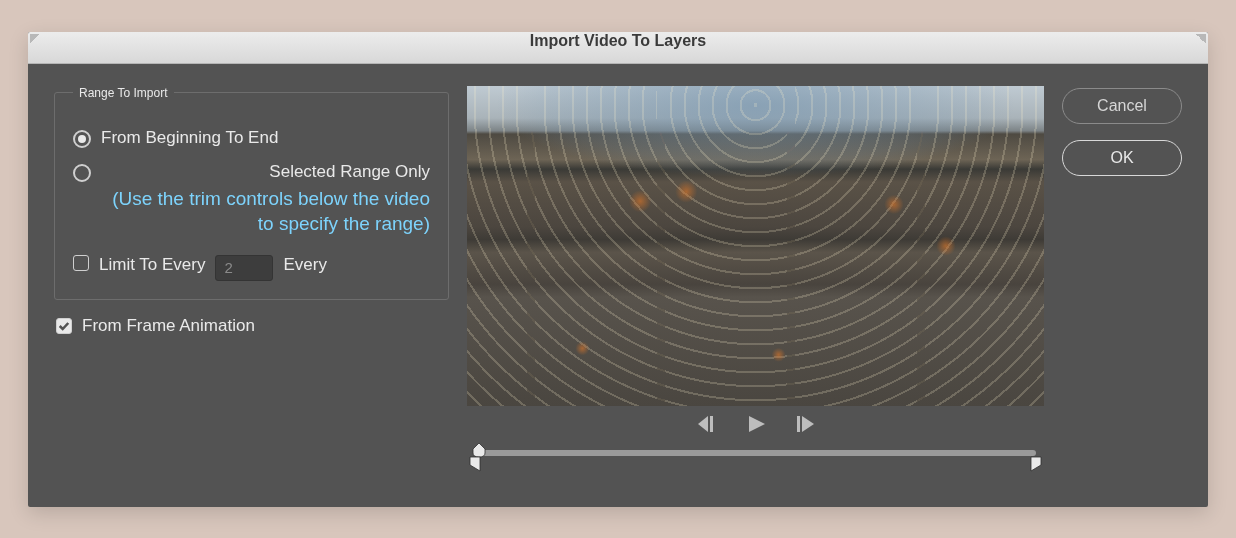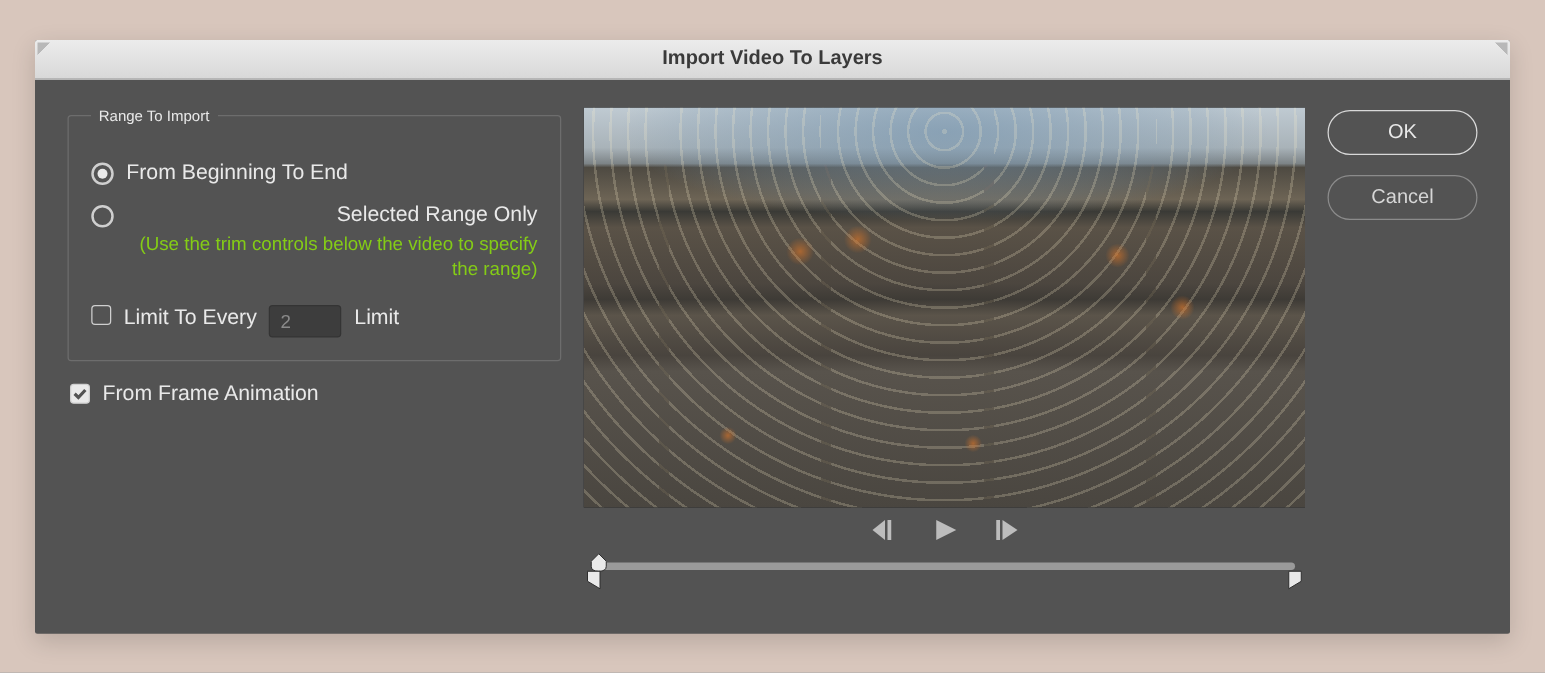--- a/index.html
+++ b/index.html
@@ -19,21 +19,20 @@
       border-radius: 2px;
       box-shadow: 0 6px 20px rgba(0,0,0,0.15);
       position: relative;
       overflow: hidden;
     }
     .titlebar {
       height: 32px;
       background: linear-gradient(#ececec, #d8d8d8);
       border-bottom: 1px solid #b5b5b5;
       display: flex;
-      align-items: center;
       justify-content: center;
       font-size: 16px;
       font-weight: 600;
       color: #3a3a3a;
       position: relative;
     }
     .titlebar .corner-dec {
       position: absolute;
       width: 10px;
       height: 10px;
@@ -97,22 +96,22 @@
     }
     .radio.selected::after {
       content: "";
       position: absolute;
       left: 3px; top: 3px;
       width: 8px; height: 8px;
       background: #e9e9e9;
       border-radius: 50%;
     }
     .hint {
-      color: #84cc16;
-      font-size: 15px;
+      color: #7dd3fc;
+      font-size: 19px;
       line-height: 1.35;
       margin-top: 4px;
     }
     .limit-row {
       display: flex;
       align-items: flex-start;
       gap: 10px;
       color: #e9e9e9;
       font-size: 17px;
       margin-top: 18px;
@@ -284,21 +283,21 @@
           <div style="display:flex; flex-direction:column;">
             <span>Selected Range Only</span>
             <span class="hint">(Use the trim controls below the video to specify the range)</span>
           </div>
         </div>
 
         <div class="limit-row">
           <span class="checkbox"></span>
           <span>Limit To Every</span>
           <input class="num-input" readonly="" value="2" style="">
-          <span>Limit</span>
+          <span>Every</span>
         </div>
       </fieldset>
 
       <div class="make-anim-row">
         <span class="checkbox checked">
           <svg viewBox="0 0 14 14">
               <polyline points="2,7 5.5,10.5 12,3.5"></polyline>
             </svg>
         </span>
         <span>From Frame Animation</span>
@@ -338,17 +337,17 @@
         <svg class="range-handle left" viewBox="0 0 12 16">
           <path d="M1 1 L11 1 L11 15 L1 9 Z"></path>
         </svg>
         <svg class="range-handle right" viewBox="0 0 12 16">
           <path d="M1 1 L11 1 L11 15 L1 9 Z"></path>
         </svg>
       </div>
     </div>
 
     <div class="right-col">
+      <button class="btn secondary">Cancel</button>
       <button class="btn">OK</button>
-      <button class="btn secondary">Cancel</button>
     </div>
   </div>
 </div>
 
 </body></html>

